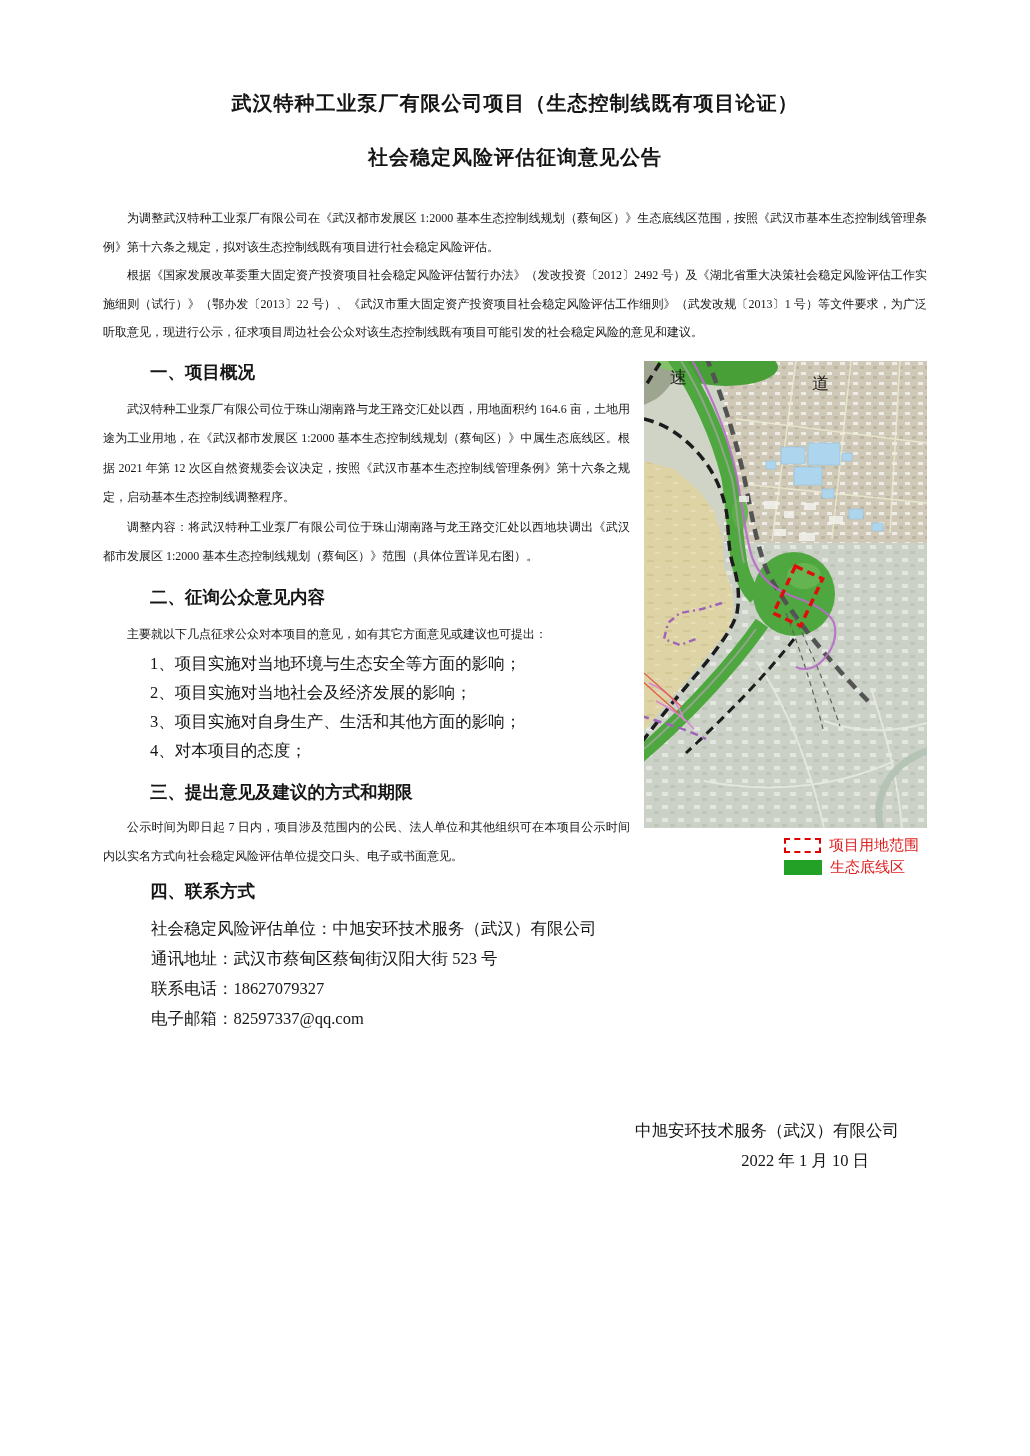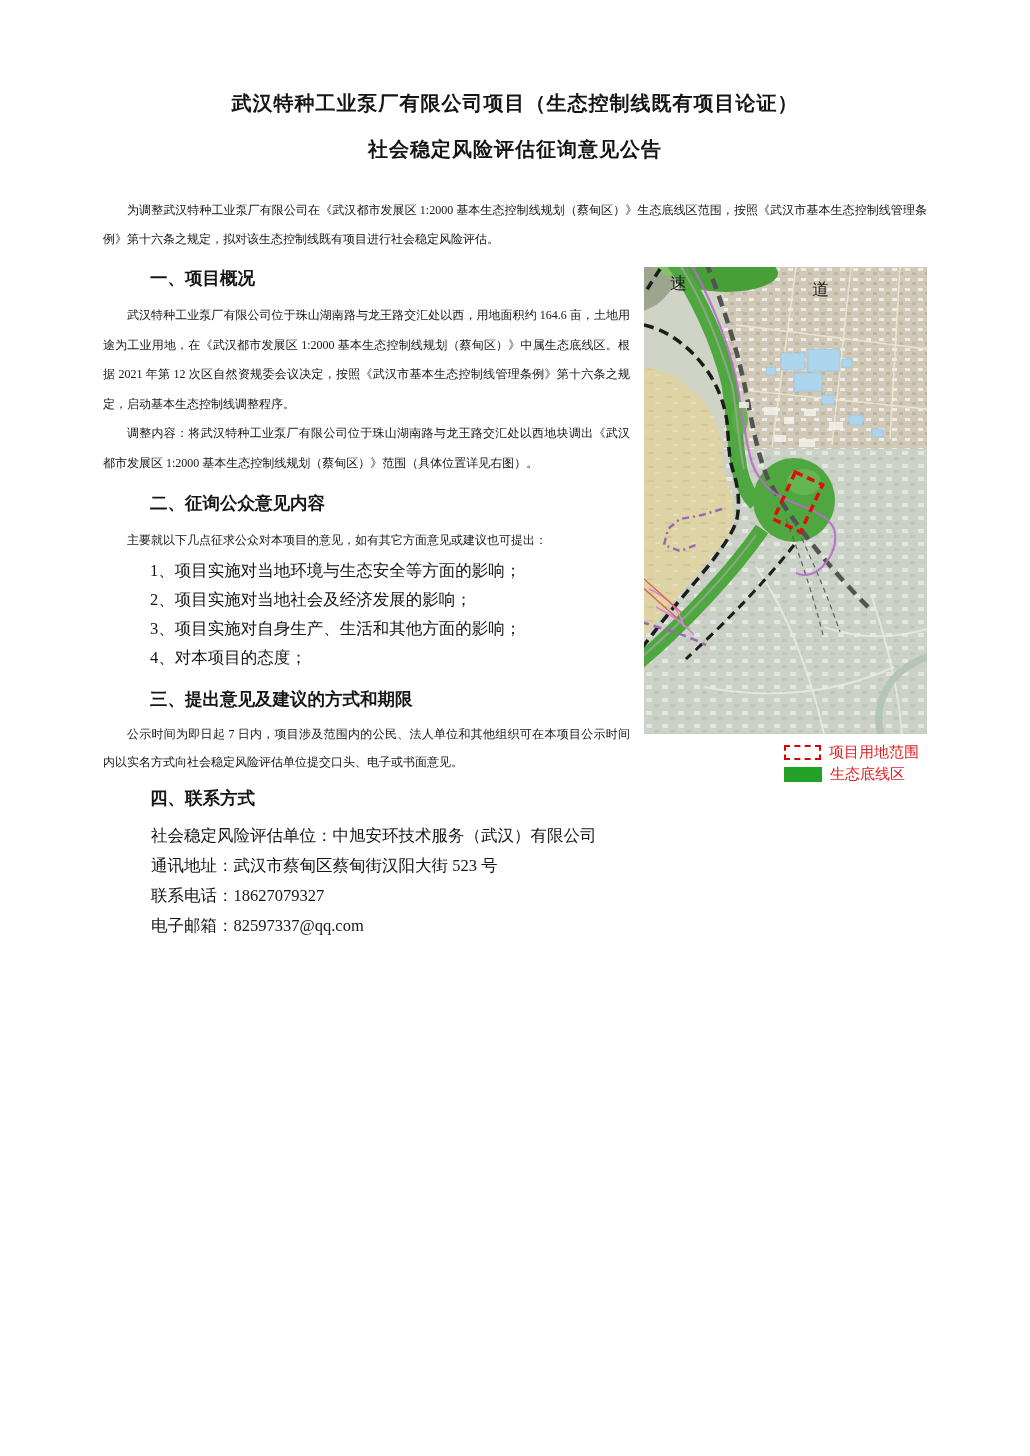--- a/index.html
+++ b/index.html
@@ -14,21 +14,21 @@
     color:#151515;
     overflow:hidden;
   }
   .doc-title, .doc-subtitle {
     font-family:"Liberation Sans","DejaVu Sans",sans-serif;
     font-weight:bold;
     font-size:20px; line-height:26px;
     text-align:center; letter-spacing:1px;
     margin:0;
   }
-  .doc-title { margin-bottom:20px; }
+  .doc-title { margin-bottom:28px; }
   .doc-subtitle { margin-bottom:34px; }
 
   p.para {
     font-size:12px; line-height:28.5px;
     text-align:justify; text-indent:2em;
     margin:0;
   }
   .body-flow p.para { line-height:29.5px; }
   .body-flow p.wide { line-height:28.5px; }
 
@@ -81,20 +81,21 @@
 </style>
 </head>
 <body>
 
 <div class="page">
 
   <h1 class="doc-title">武汉特种工业泵厂有限公司项目（生态控制线既有项目论证）</h1>
   <h1 class="doc-subtitle">社会稳定风险评估征询意见公告</h1>
 
   <p class="para">为调整武汉特种工业泵厂有限公司在《武汉都市发展区 1:2000 基本生态控制线规划（蔡甸区）》生态底线区范围，按照《武汉市基本生态控制线管理条例》第十六条之规定，拟对该生态控制线既有项目进行社会稳定风险评估。</p>
+  <p class="para">根据《国家发展改革委重大固定资产投资项目社会稳定风险评估暂行办法》（发改投资〔2012〕2492 号）及《湖北省重大决策社会稳定风险评估工作实施细则（试行）》（鄂办发〔2013〕22 号）、《武汉市重大固定资产投资项目社会稳定风险评估工作细则》（武发改规〔2013〕1 号）等文件要求，为广泛听取意见，现进行公示，征求项目周边社会公众对该生态控制线既有项目可能引发的社会稳定风险的意见和建议。</p>
 
   <div class="body-flow">
 
     <div class="map-figure">
       <svg width="283" height="467" viewBox="0 0 283 467">
         <defs>
           <pattern id="tx-urban" width="13" height="10" patternUnits="userSpaceOnUse">
             <rect x="1" y="1" width="5" height="3" fill="#ffffff" opacity="0.65"></rect>
             <rect x="8" y="5" width="4" height="3" fill="#948b74" opacity="0.35"></rect>
           </pattern>
@@ -237,14 +238,18 @@
     <div class="contact-block">
       <div class="c-line">社会稳定风险评估单位：中旭安环技术服务（武汉）有限公司</div>
       <div class="c-line">通讯地址：武汉市蔡甸区蔡甸街汉阳大街 523 号</div>
       <div class="c-line">联系电话：18627079327</div>
       <div class="c-line">电子邮箱：82597337@qq.com</div>
     </div>
 
     <div class="clear"></div>
   </div>
 
+  <div class="signature">
+    <div class="company">中旭安环技术服务（武汉）有限公司</div>
+    <div class="date">2022 年 1 月 10 日</div>
+  </div>
 
 </div>
 
 </body></html>

